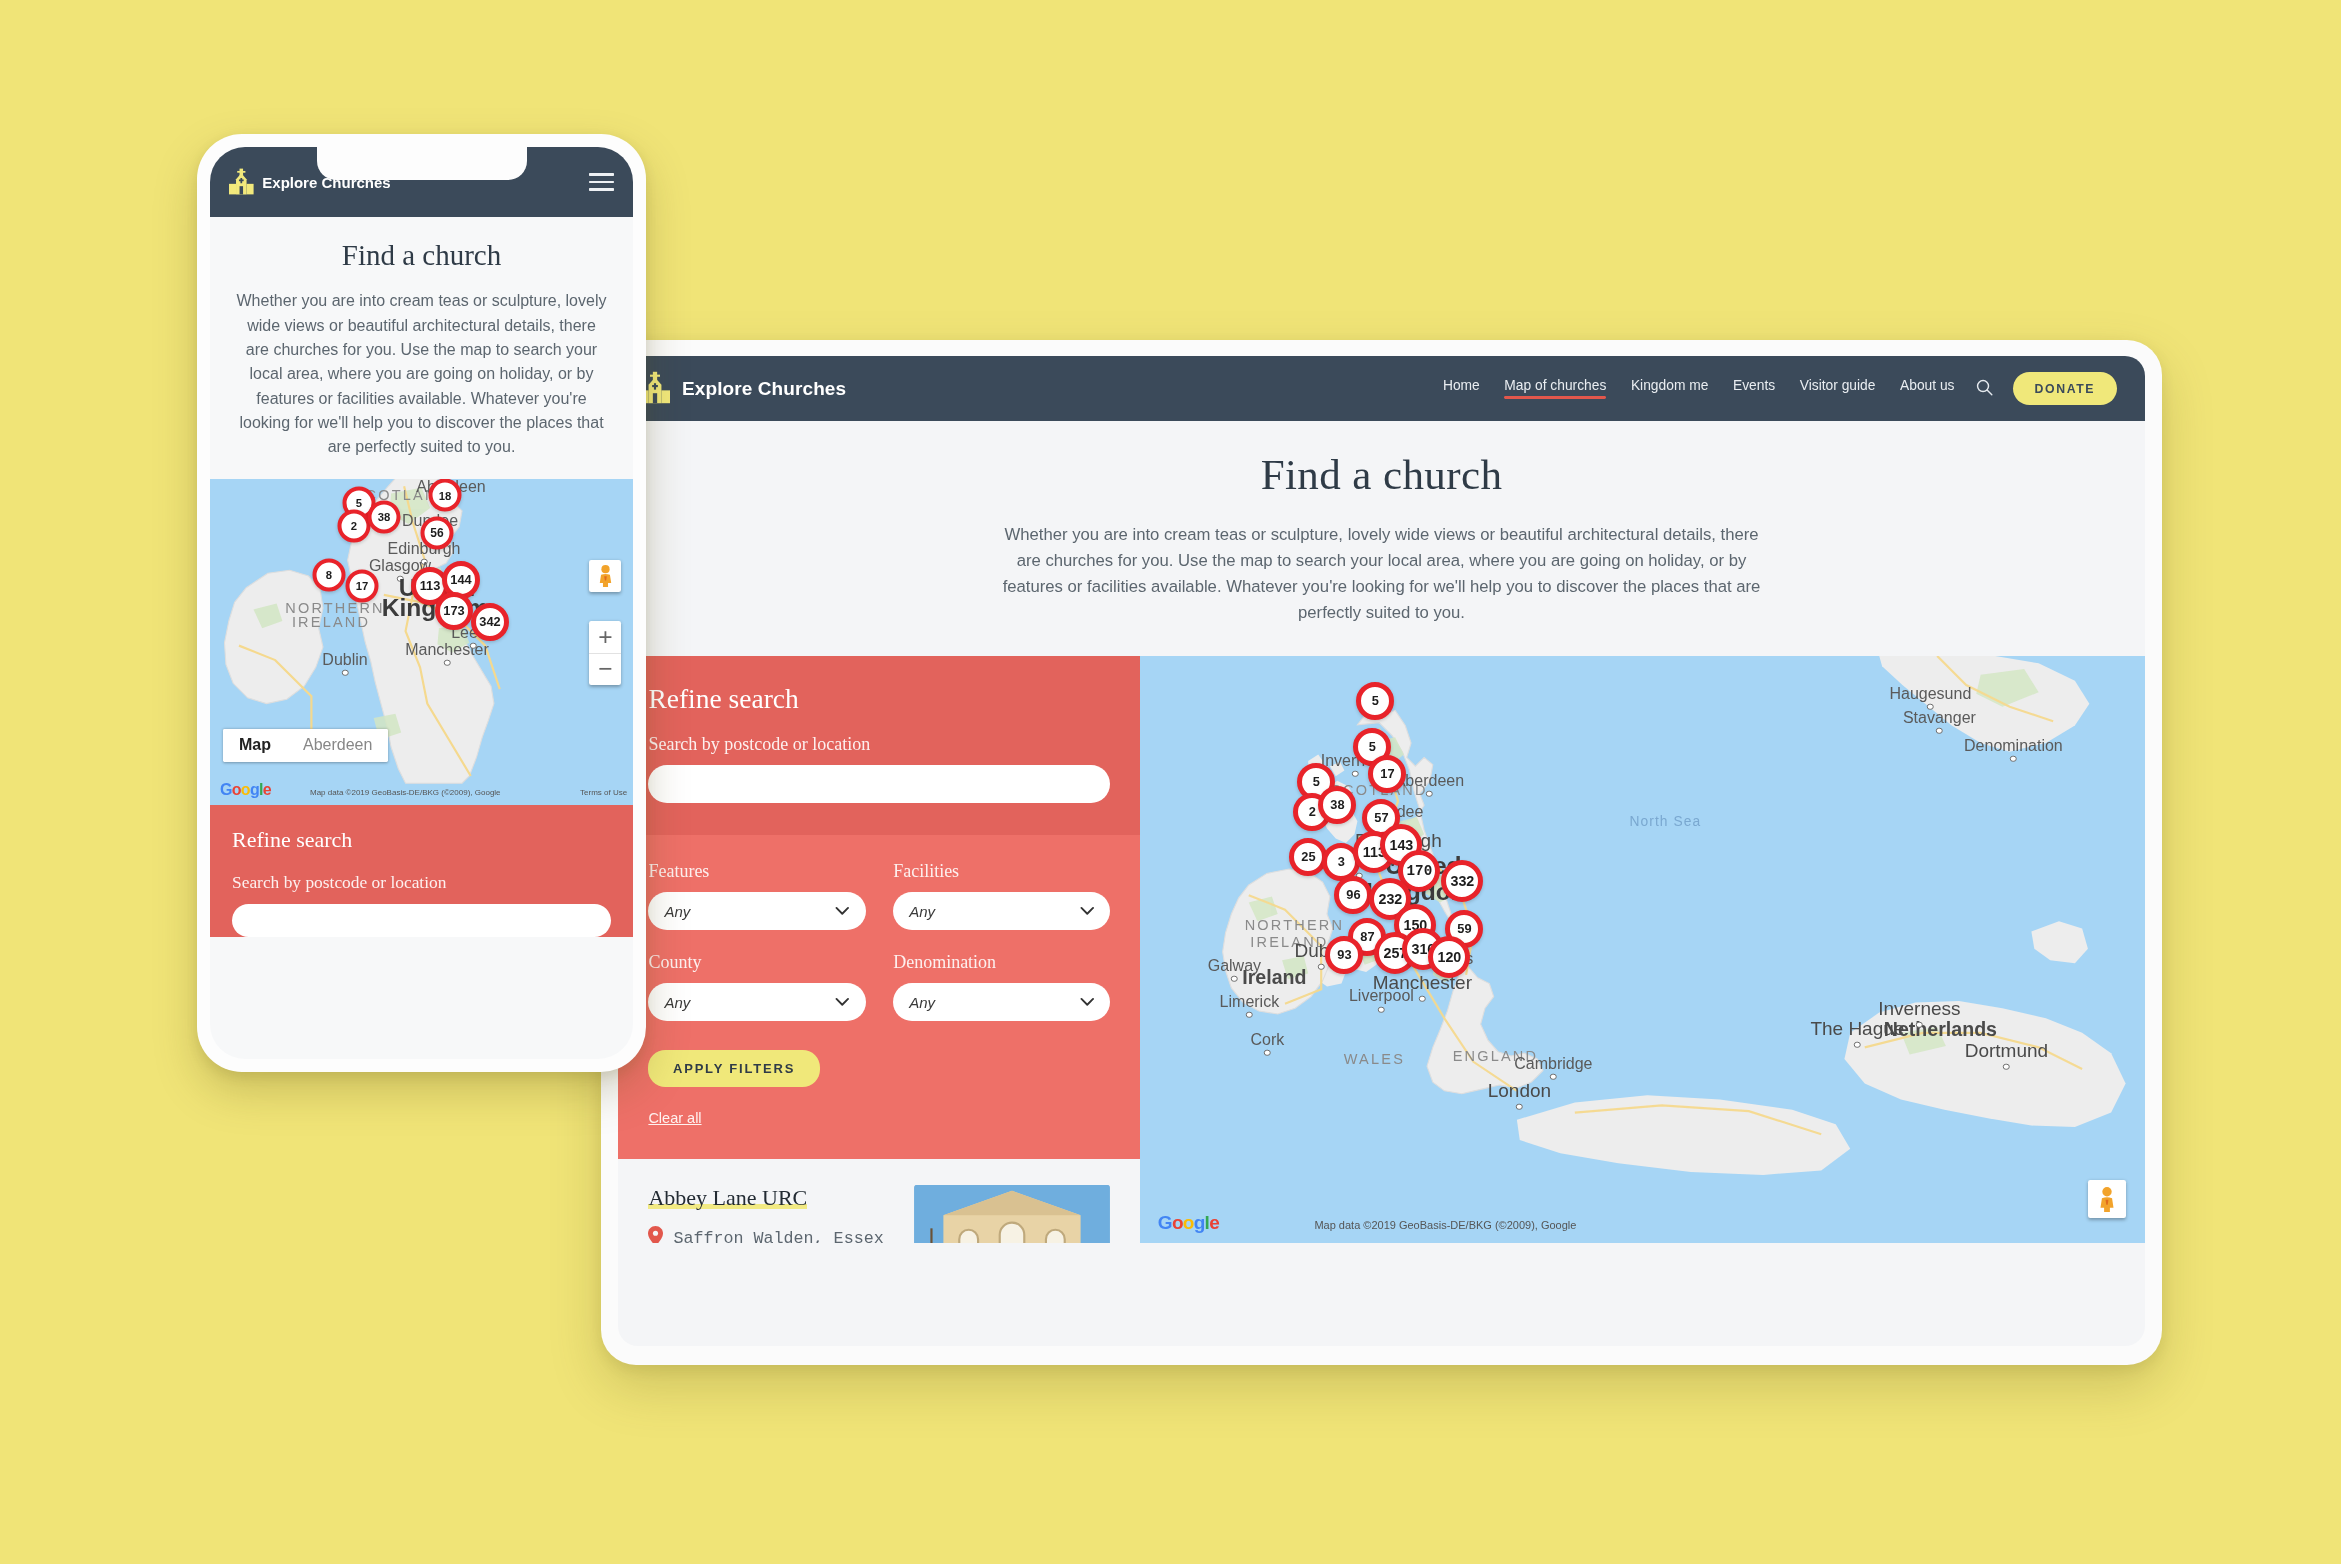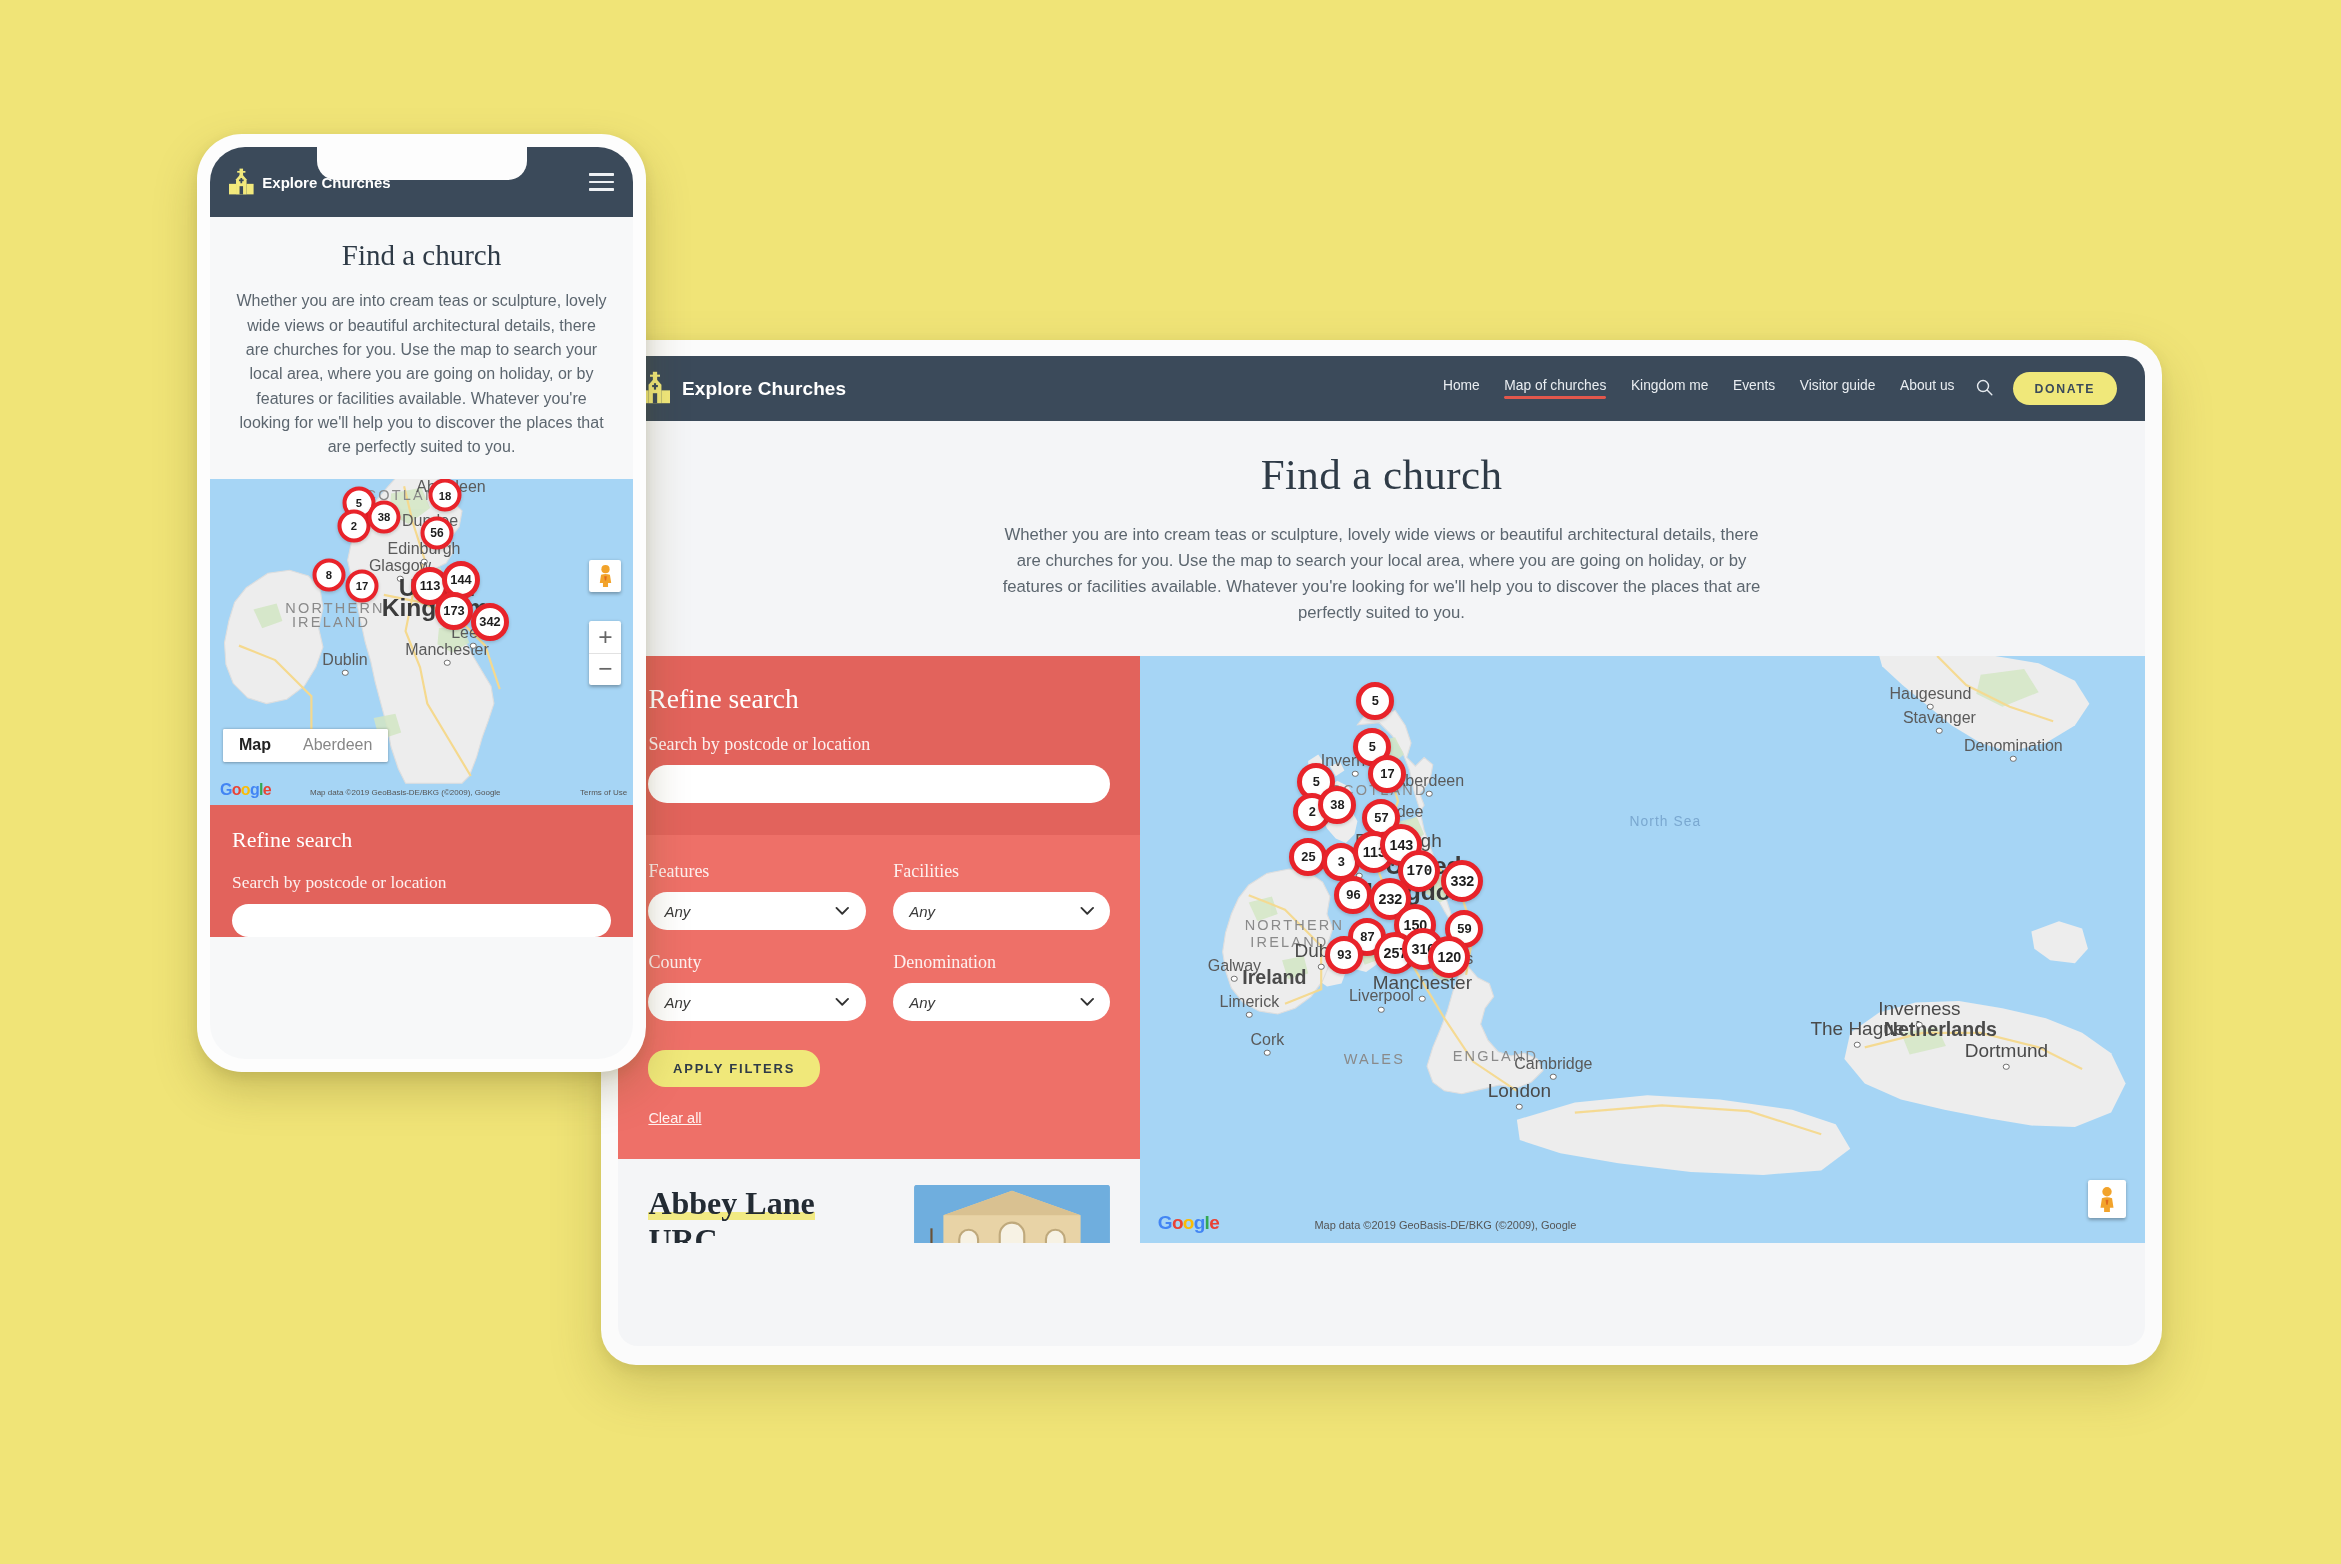--- a/index.html
+++ b/index.html
@@ -126,24 +126,23 @@
   }
 
   
   .result-card {
     background: #f4f5f7; padding: 26px 30px 0;
     display: flex; gap: 24.6px; align-items: flex-start;
   }
   .result-info { flex: 1; }
   .result-title {
     font-family: "Liberation Serif", serif;
-    font-size: 32px; color: #232b33; display: inline;
+    font-size: 22px; color: #232b33; display: inline;
     background: linear-gradient(transparent 76%, #f2ea83 76%, #f2ea83 96%, transparent 96%);
     cursor: pointer;
-    font-weight: bold;
   }
   .result-loc {
     margin-top: 14.5px; display: flex; align-items: center; gap: 10px;
     font-family: "Liberation Mono", monospace;
     font-size: 16.7px; color: #5c666f;
   }
   .result-thumb {
     width: 196px; height: 130px; border-radius: 2.9px;
     overflow: hidden; flex-shrink: 0;
     position: relative; background: #7fb6e0;

